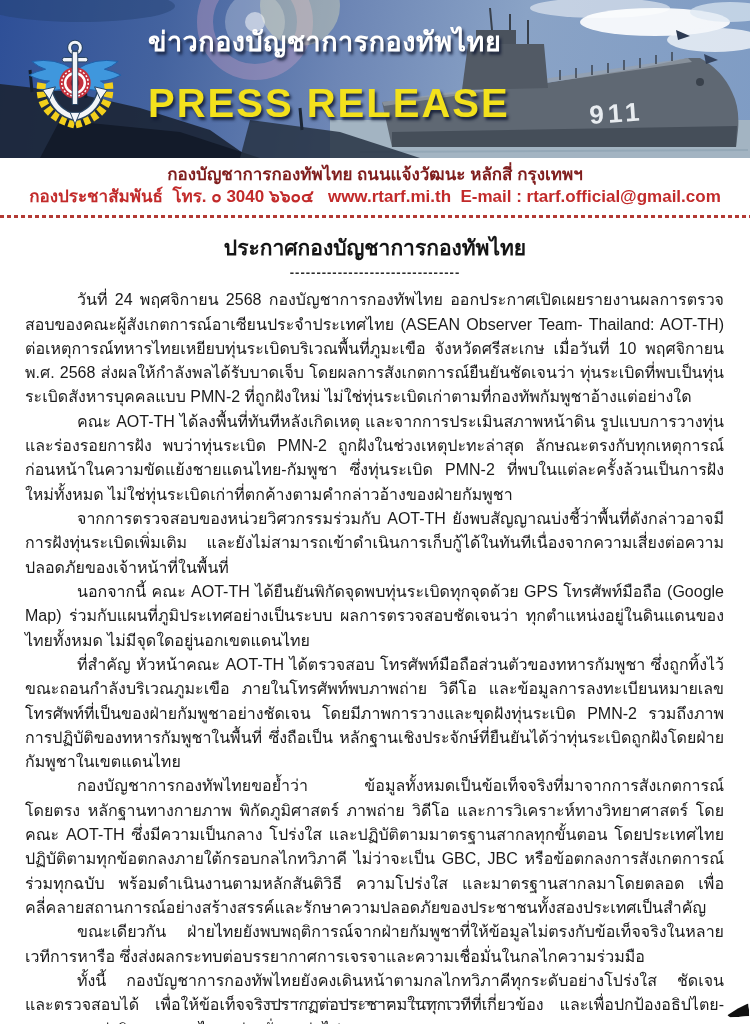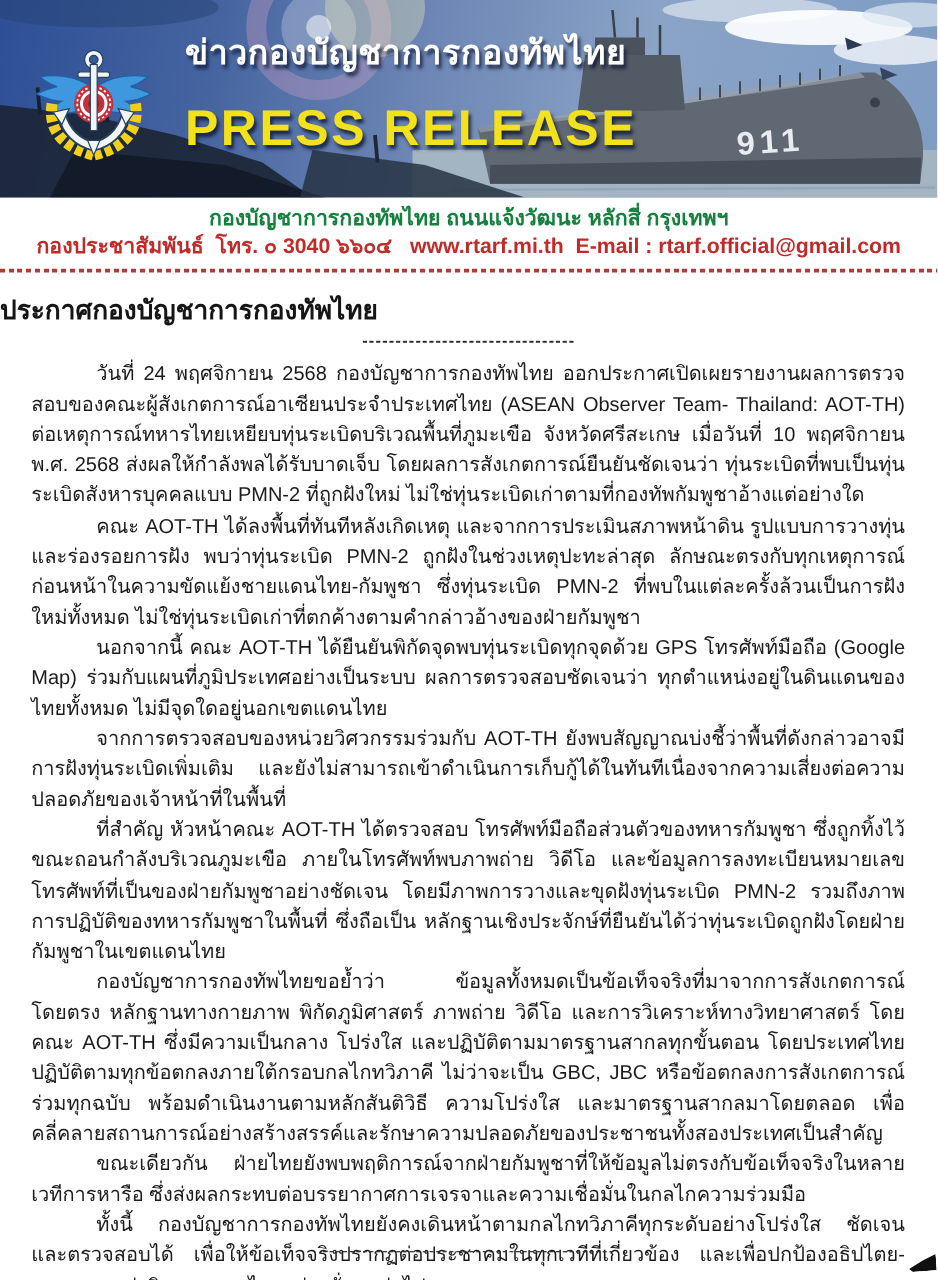--- a/index.html
+++ b/index.html
@@ -66,39 +66,39 @@
 
   
   .contact {
     text-align: center;
     padding: 6px 0 4px 0;
     line-height: 1.3;
   }
   .contact-line1 {
     font-size: 17px;
     font-weight: bold;
-    color: #15803d;
+    color: #7f1d1d;
   }
   .contact-line2 {
     font-size: 17px;
     font-weight: bold;
     color: #c22a2a;
     white-space: pre-wrap;
   }
   .red-dashed {
     height: 3px;
     margin-top: 3px;
     background: repeating-linear-gradient(90deg,
       #b23a34 0px, #b23a34 4px, transparent 4px, transparent 7px);
   }
 
   
   .doc-title {
     margin-top: 13px;
-    text-align: left;
+    text-align: center;
     font-size: 21px;
     font-weight: bold;
     color: #151515;
   }
   .title-divider {
     text-align: center;
     font-size: 13px;
     font-weight: bold;
     color: #2a2a2a;
     letter-spacing: 1px;
@@ -235,22 +235,22 @@
     <div class="contact-line2">กองประชาสัมพันธ์  โทร. ๐ 3040 ๖๖๐๔   www.rtarf.mi.th  E-mail : rtarf.official@gmail.com</div>
   </div>
   <div class="red-dashed"></div>
 
   <div class="doc-title">ประกาศกองบัญชาการกองทัพไทย</div>
   <div class="title-divider">--------------------------------</div>
 
   <div class="doc-body">
     <p>วันที่ 24 พฤศจิกายน 2568 กองบัญชาการกองทัพไทย ออกประกาศเปิดเผยรายงานผลการตรวจสอบของคณะผู้สังเกตการณ์อาเซียนประจำประเทศไทย (ASEAN Observer Team- Thailand: AOT-TH) ต่อเหตุการณ์ทหารไทยเหยียบทุ่นระเบิดบริเวณพื้นที่ภูมะเขือ จังหวัดศรีสะเกษ เมื่อวันที่ 10 พฤศจิกายน พ.ศ. 2568 ส่งผลให้กำลังพลได้รับบาดเจ็บ โดยผลการสังเกตการณ์ยืนยันชัดเจนว่า ทุ่นระเบิดที่พบเป็นทุ่นระเบิดสังหารบุคคลแบบ PMN-2 ที่ถูกฝังใหม่ ไม่ใช่ทุ่นระเบิดเก่าตามที่กองทัพกัมพูชาอ้างแต่อย่างใด</p>
     <p>คณะ AOT-TH ได้ลงพื้นที่ทันทีหลังเกิดเหตุ และจากการประเมินสภาพหน้าดิน รูปแบบการวางทุ่นและร่องรอยการฝัง พบว่าทุ่นระเบิด PMN-2 ถูกฝังในช่วงเหตุปะทะล่าสุด ลักษณะตรงกับทุกเหตุการณ์ก่อนหน้าในความขัดแย้งชายแดนไทย-กัมพูชา ซึ่งทุ่นระเบิด PMN-2 ที่พบในแต่ละครั้งล้วนเป็นการฝังใหม่ทั้งหมด ไม่ใช่ทุ่นระเบิดเก่าที่ตกค้างตามคำกล่าวอ้างของฝ่ายกัมพูชา</p>
+    <p>จากการตรวจสอบของหน่วยวิศวกรรมร่วมกับ AOT-TH ยังพบสัญญาณบ่งชี้ว่าพื้นที่ดังกล่าวอาจมีการฝังทุ่นระเบิดเพิ่มเติม และยังไม่สามารถเข้าดำเนินการเก็บกู้ได้ในทันทีเนื่องจากความเสี่ยงต่อความปลอดภัยของเจ้าหน้าที่ในพื้นที่</p>
     <p>นอกจากนี้ คณะ AOT-TH ได้ยืนยันพิกัดจุดพบทุ่นระเบิดทุกจุดด้วย GPS โทรศัพท์มือถือ (Google Map) ร่วมกับแผนที่ภูมิประเทศอย่างเป็นระบบ ผลการตรวจสอบชัดเจนว่า ทุกตำแหน่งอยู่ในดินแดนของไทยทั้งหมด ไม่มีจุดใดอยู่นอกเขตแดนไทย</p>
-    <p>จากการตรวจสอบของหน่วยวิศวกรรมร่วมกับ AOT-TH ยังพบสัญญาณบ่งชี้ว่าพื้นที่ดังกล่าวอาจมีการฝังทุ่นระเบิดเพิ่มเติม และยังไม่สามารถเข้าดำเนินการเก็บกู้ได้ในทันทีเนื่องจากความเสี่ยงต่อความปลอดภัยของเจ้าหน้าที่ในพื้นที่</p>
     <p>ที่สำคัญ หัวหน้าคณะ AOT-TH ได้ตรวจสอบ โทรศัพท์มือถือส่วนตัวของทหารกัมพูชา ซึ่งถูกทิ้งไว้ขณะถอนกำลังบริเวณภูมะเขือ ภายในโทรศัพท์พบภาพถ่าย วิดีโอ และข้อมูลการลงทะเบียนหมายเลขโทรศัพท์ที่เป็นของฝ่ายกัมพูชาอย่างชัดเจน โดยมีภาพการวางและขุดฝังทุ่นระเบิด PMN-2 รวมถึงภาพการปฏิบัติของทหารกัมพูชาในพื้นที่ ซึ่งถือเป็น หลักฐานเชิงประจักษ์ที่ยืนยันได้ว่าทุ่นระเบิดถูกฝังโดยฝ่ายกัมพูชาในเขตแดนไทย</p>
     <p>กองบัญชาการกองทัพไทยขอย้ำว่า ข้อมูลทั้งหมดเป็นข้อเท็จจริงที่มาจากการสังเกตการณ์โดยตรง หลักฐานทางกายภาพ พิกัดภูมิศาสตร์ ภาพถ่าย วิดีโอ และการวิเคราะห์ทางวิทยาศาสตร์ โดยคณะ AOT-TH ซึ่งมีความเป็นกลาง โปร่งใส และปฏิบัติตามมาตรฐานสากลทุกขั้นตอน โดยประเทศไทยปฏิบัติตามทุกข้อตกลงภายใต้กรอบกลไกทวิภาคี ไม่ว่าจะเป็น GBC, JBC หรือข้อตกลงการสังเกตการณ์ร่วมทุกฉบับ พร้อมดำเนินงานตามหลักสันติวิธี ความโปร่งใส และมาตรฐานสากลมาโดยตลอด เพื่อคลี่คลายสถานการณ์อย่างสร้างสรรค์และรักษาความปลอดภัยของประชาชนทั้งสองประเทศเป็นสำคัญ</p>
     <p>ขณะเดียวกัน ฝ่ายไทยยังพบพฤติการณ์จากฝ่ายกัมพูชาที่ให้ข้อมูลไม่ตรงกับข้อเท็จจริงในหลายเวทีการหารือ ซึ่งส่งผลกระทบต่อบรรยากาศการเจรจาและความเชื่อมั่นในกลไกความร่วมมือ</p>
     <p>ทั้งนี้ กองบัญชาการกองทัพไทยยังคงเดินหน้าตามกลไกทวิภาคีทุกระดับอย่างโปร่งใส ชัดเจน และตรวจสอบได้ เพื่อให้ข้อเท็จจริงปรากฏต่อประชาคมในทุกเวทีที่เกี่ยวข้อง และเพื่อปกป้องอธิปไตย-บูรณภาพแห่งดินแดนของไทยอย่างมั่นคงต่อไป</p>
   </div>
 
   <div class="footer-divider">--------------------------------------------</div>
   <div class="corner-mark"></div>
 
 </div>

